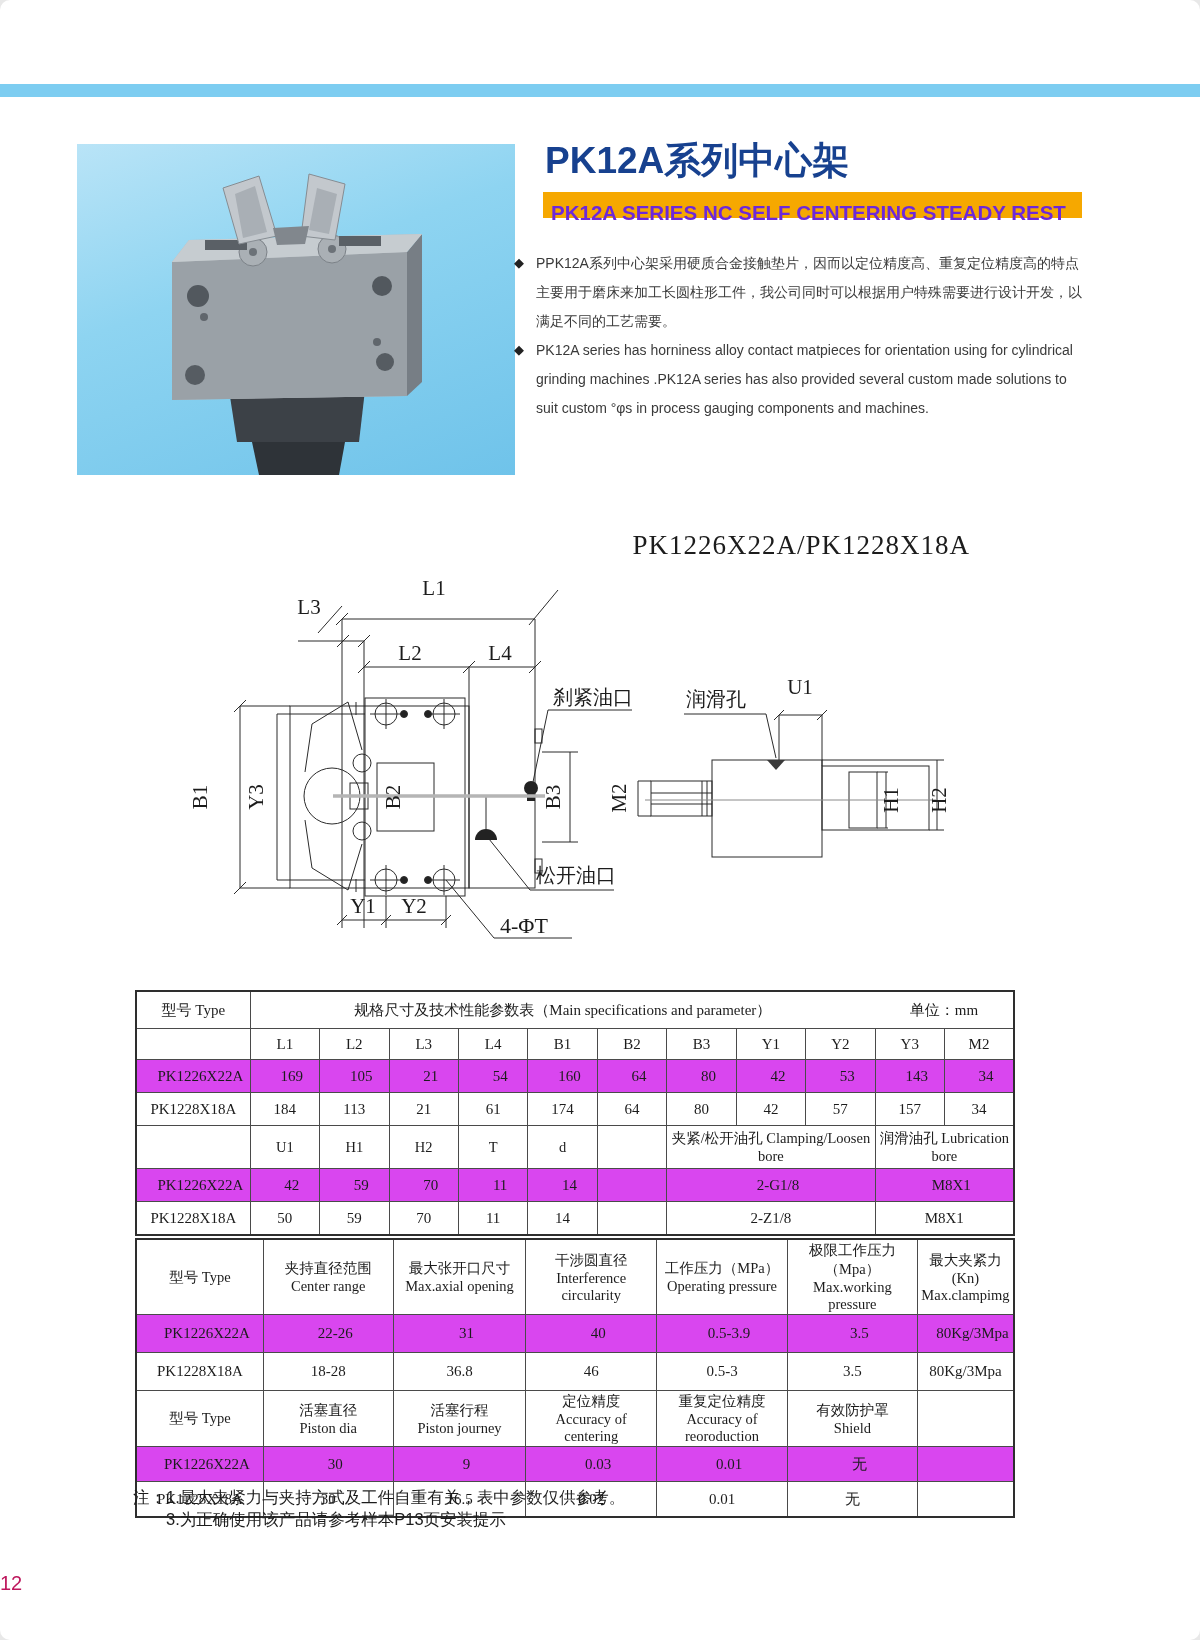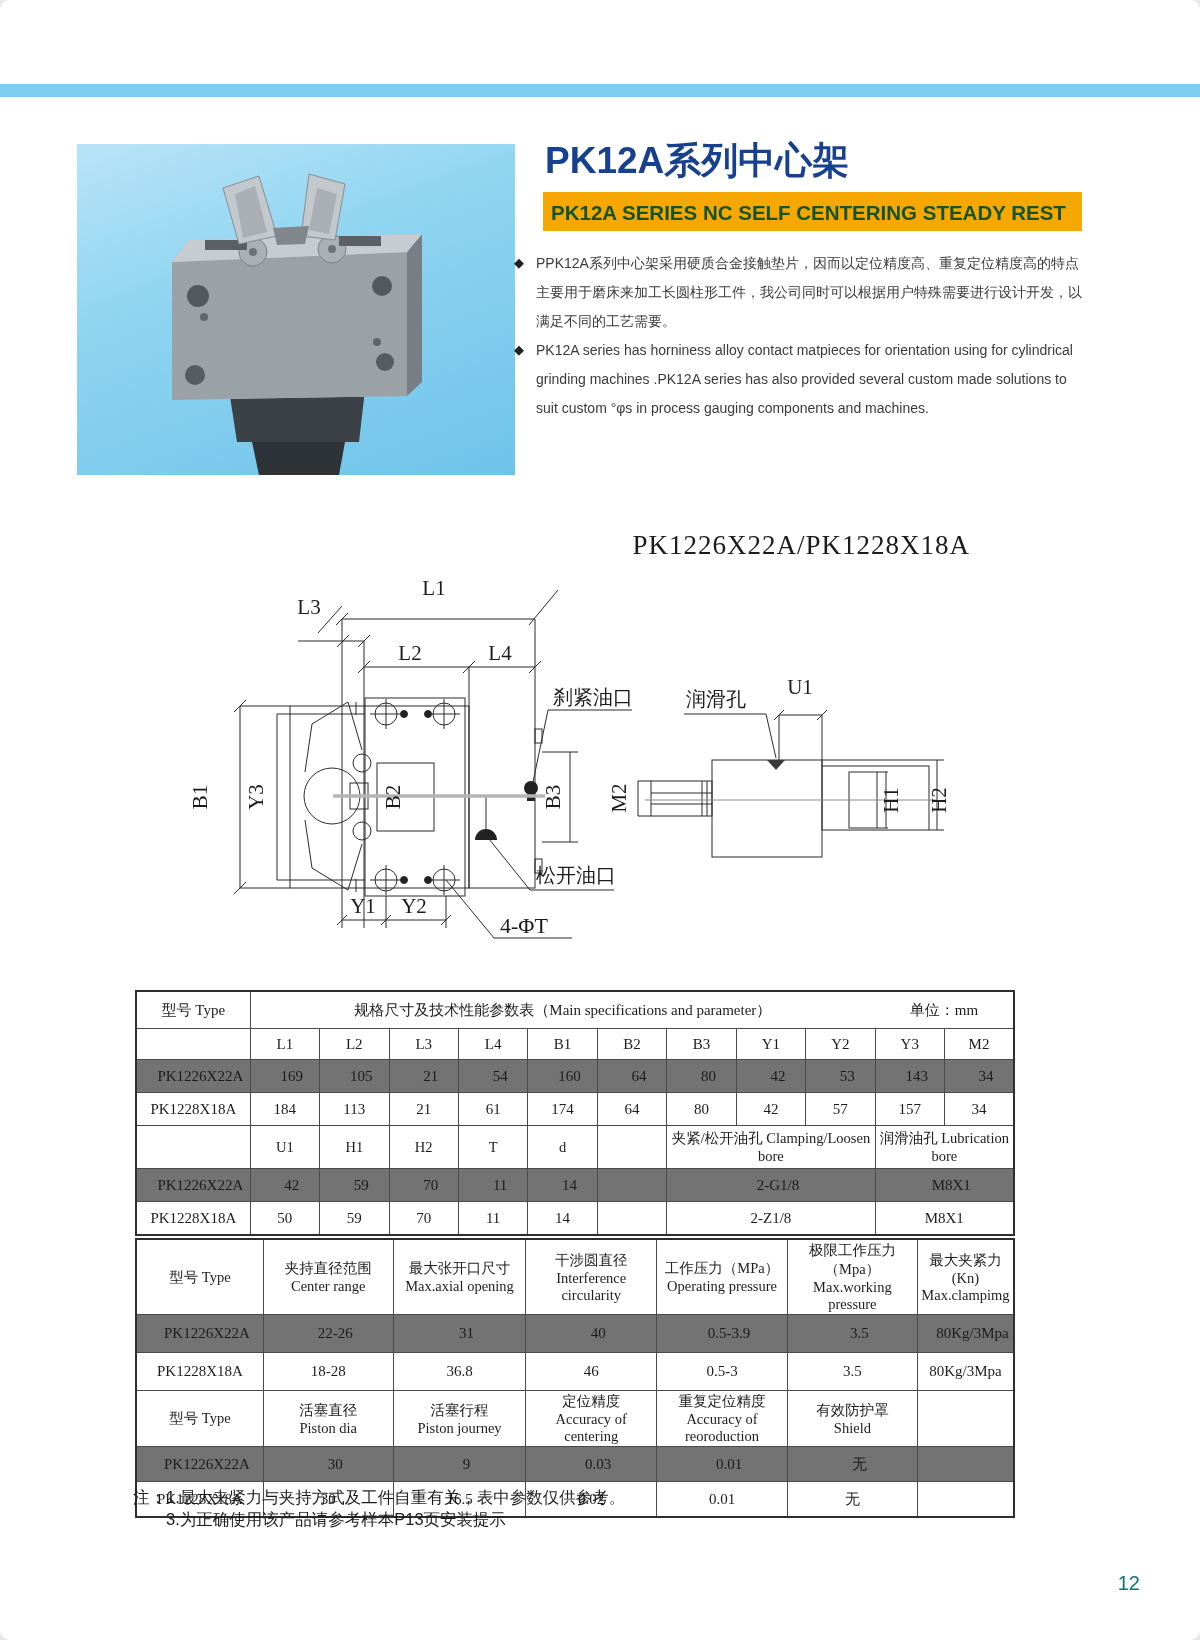--- a/index.html
+++ b/index.html
@@ -6,59 +6,59 @@
   .page{position:relative;width:1200px;height:1640px;background:#ffffff;overflow:hidden;
         font-family:"Liberation Sans", sans-serif;border-radius:10px;}
   .band{position:absolute;left:0;top:84px;width:1200px;height:13px;background:#7dcdf1;}
   
   .photo{position:absolute;left:77px;top:144px;width:438px;height:331px;
          background:linear-gradient(160deg,#b9e4f7 0%,#8ed4f1 40%,#6fc3ea 100%);}
   .photo svg{display:block;}
   
   .title-cn{position:absolute;left:545px;top:136px;width:540px;color:#17418f;
             font-size:37px;font-weight:bold;}
-  .banner{position:absolute;left:543px;top:192px;width:539px;height:39px;background:#f6a800;
-          color:#14532d;font-size:20.5px;font-weight:bold;line-height:42px;padding-left:8px;
+  .banner{position:absolute;left:543px;top:192px;width:539px;height:26px;background:#f6a800;
+          color:#6d28d9;font-size:20.5px;font-weight:bold;line-height:42px;padding-left:8px;
           box-sizing:border-box;white-space:nowrap;}
   .bullets{position:absolute;left:514px;top:249px;width:572px;color:#3a3a3a;}
   .bullet{display:flex;}
   .bullet .mark{flex:0 0 22px;font-size:13px;padding-top:6px;color:#222;}
   .bullet .txt{flex:1;font-size:14px;line-height:29px;}
   
   .draw-title{position:absolute;left:140px;top:530px;width:830px;text-align:right;
               font-family:"Liberation Serif", "DejaVu Serif", serif;font-size:27px;color:#1c1c1c;
               letter-spacing:1px;}
   .drawing{position:absolute;left:140px;top:557px;width:830px;height:392px;}
   .drawing text{font-family:"Liberation Serif", "DejaVu Serif", serif;fill:#1c1c1c;}
   
   table{border-collapse:collapse;table-layout:fixed;
         font-family:"Liberation Serif", "DejaVu Serif", serif;color:#1c1c1c;}
   .t{position:absolute;left:135px;width:880px;border:2px solid #2e2e2e;}
   #t1{top:990px;}
   #t2{top:1238px;}
   td{border:1px solid #4a4a4a;text-align:center;vertical-align:middle;font-size:15px;
      white-space:pre-line;padding:1px 2px;overflow:hidden;}
-  tr.hl td{background:#737373;padding-left:16px;}
+  tr.hl td{background:#d946ef;padding-left:16px;}
   td.nbr{border-right:none;margin-top:26px;}
   td.nbl{border-left:none;}
   #t1 tr:nth-child(1) td{height:34px;}
   #t1 tr:nth-child(2) td{height:28px;}
   #t1 tr:nth-child(3) td,#t1 tr:nth-child(4) td{height:30px;}
   #t1 tr:nth-child(5) td{height:40px;font-size:14.5px;}
   #t1 tr:nth-child(6) td,#t1 tr:nth-child(7) td{height:30px;}
   #t2 tr:nth-child(1) td{height:50px;font-size:14.5px;}
   #t2 tr:nth-child(2) td,#t2 tr:nth-child(3) td{height:35px;}
   #t2 tr:nth-child(4) td{height:46px;font-size:14.5px;}
   #t2 tr:nth-child(5) td,#t2 tr:nth-child(6) td{height:32px;}
   
   .notes{position:absolute;left:133px;top:1487px;width:940px;font-size:16.5px;color:#1c1c1c;
          line-height:1.32;}
   .notes .row{position:relative;padding-left:33px;}
   .notes .prefix{position:absolute;left:0;top:0;}
-  .pageno{position:absolute;left:0;top:1572px;width:1140px;text-align:right;font-size:20px;color:#0f766e;}
+  .pageno{position:absolute;left:0;top:1572px;width:1140px;text-align:left;font-size:20px;color:#be185d;}
 </style>
 </head>
 <body>
 
 <div class="page">
 
   <div class="band"></div>
 
   <div class="photo">
     <svg width="438" height="331" viewBox="0 0 438 331">

